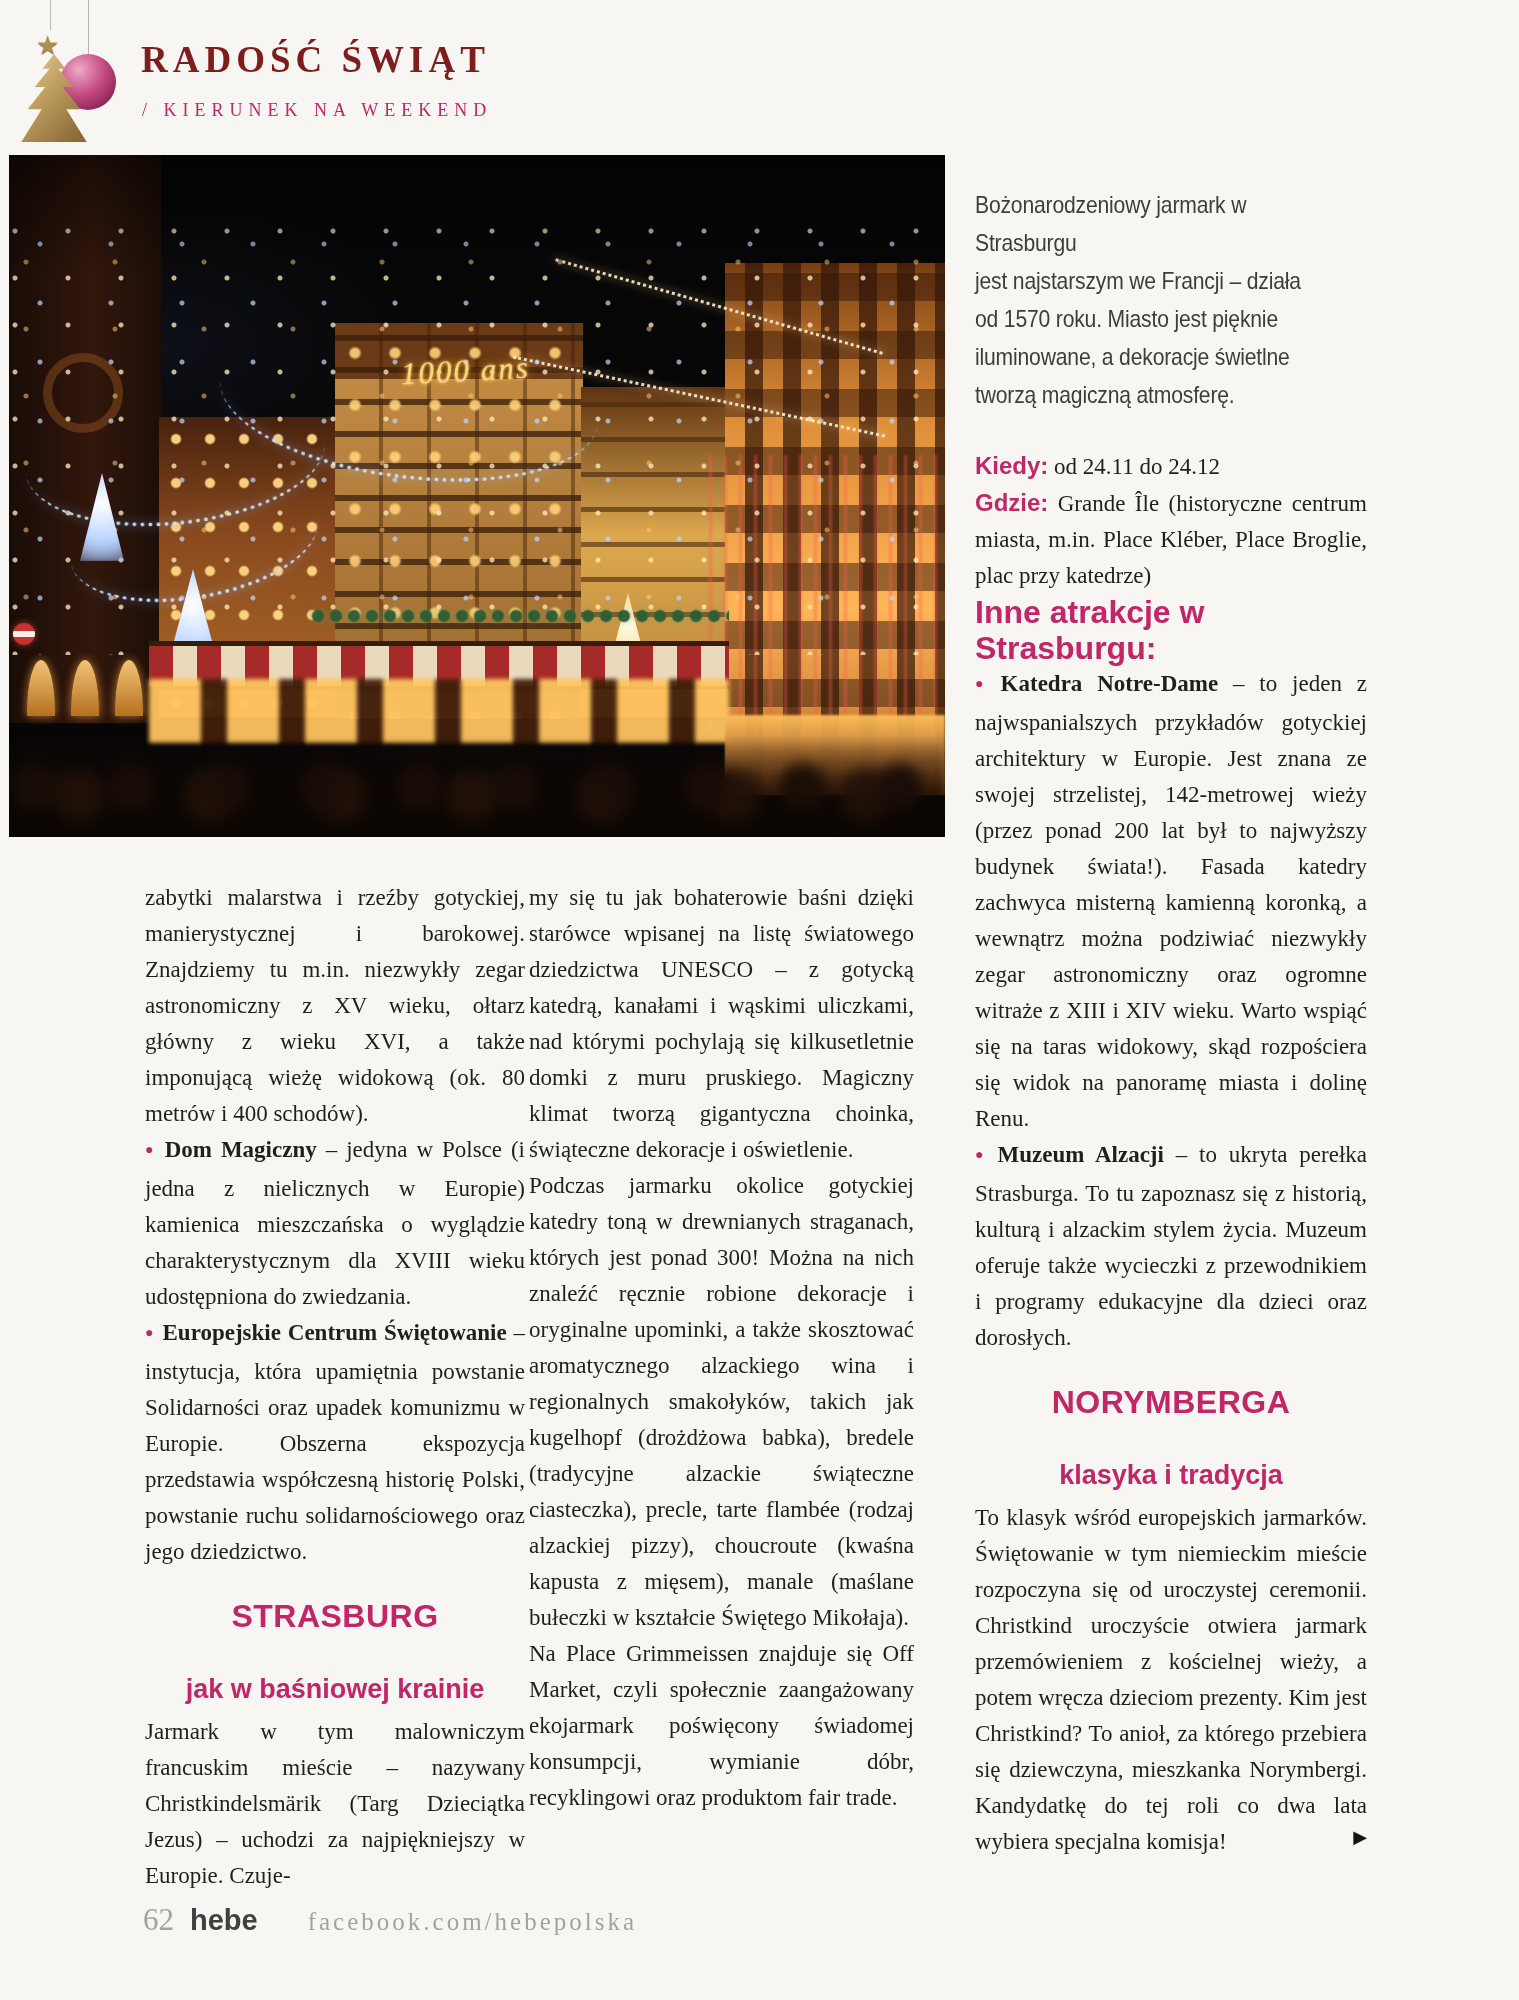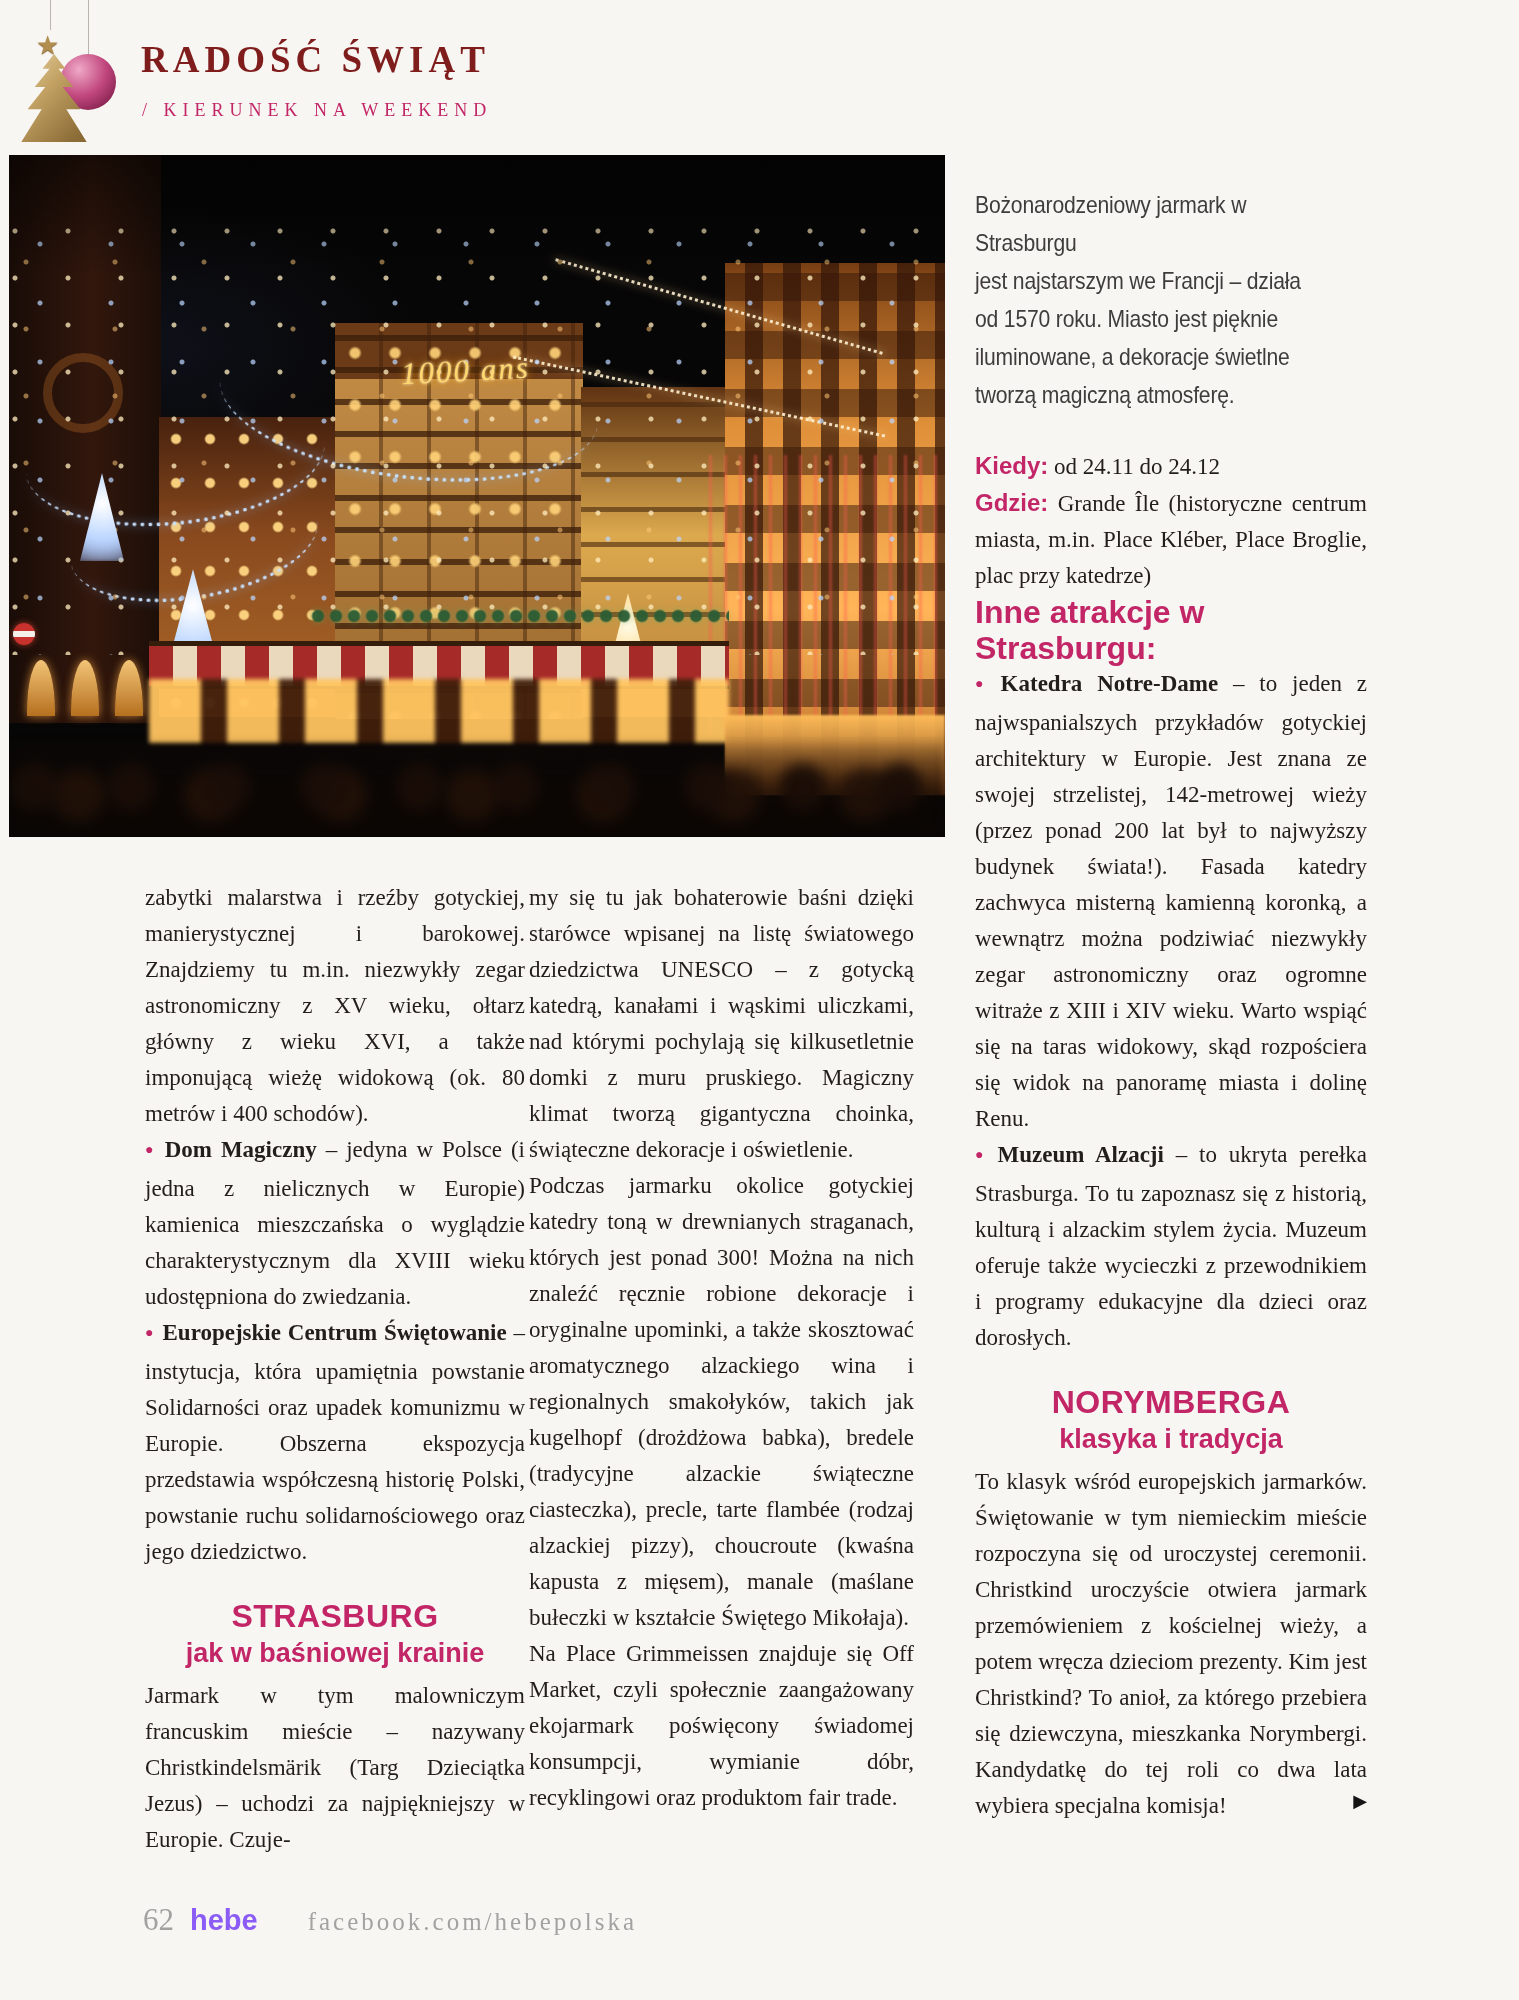--- a/index.html
+++ b/index.html
@@ -114,29 +114,29 @@
   #col-middle{left:529px;width:385px;}
   #col-right{left:975px;top:448px;width:392px;}
   .col p{margin:0;}
   .bullet-dot{color:var(--accent);font-size:14px;margin-right:8px;position:relative;top:-3px;}
   b.lead{font-weight:bold;}
   .info-label{font-family:"Liberation Sans",sans-serif;font-weight:bold;color:var(--accent);font-size:24px;}
   .subhead{font-family:"Liberation Sans",sans-serif;font-weight:bold;color:var(--accent);
          font-size:32px;text-align:left;}
   .col-heading{text-align:center;margin:26px 0 8px;font-family:"Liberation Sans",sans-serif;color:var(--accent);}
   .col-h1{font-weight:bold;font-size:32px;line-height:40px;letter-spacing:.5px;}
-  .col-h2{font-weight:bold;font-size:27px;line-height:34px;}
+  .col-h2{font-weight:bold;font-size:27px;line-height:34px;margin-top:36px;}
   p.has-arrow{position:relative;}
   .end-arrow{position:absolute;right:0;bottom:5px;font-size:18px;color:#141414;
          font-family:"DejaVu Sans",sans-serif;}
 
   
   .footer{position:absolute;left:143px;top:1902px;display:flex;align-items:baseline;}
   .f-num{font-size:31px;color:var(--muted);}
-  .f-logo{font-family:"Liberation Sans",sans-serif;font-weight:bold;font-size:29px;color:#8b5cf6;margin-left:16px;}
+  .f-logo{font-family:"Liberation Sans",sans-serif;font-weight:bold;font-size:29px;color:#404040;margin-left:16px;}
   .f-url{font-size:25px;color:var(--muted);letter-spacing:3px;margin-left:50px;}
 </style>
 </head>
 <body>
 
 <div class="page">
 
   <div class="ornament">
     <div class="orn-string" style="left:48px;top:0;height:30px;"></div>
     <div class="orn-string" style="left:86px;top:0;height:56px;"></div>

